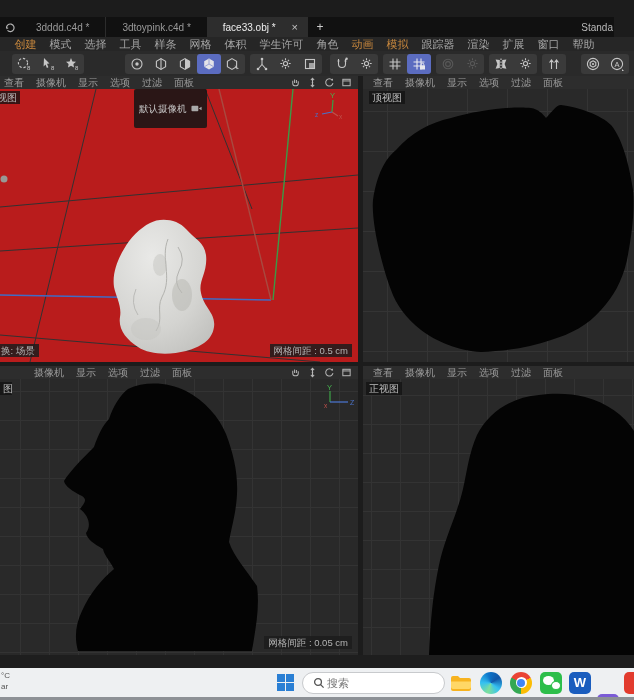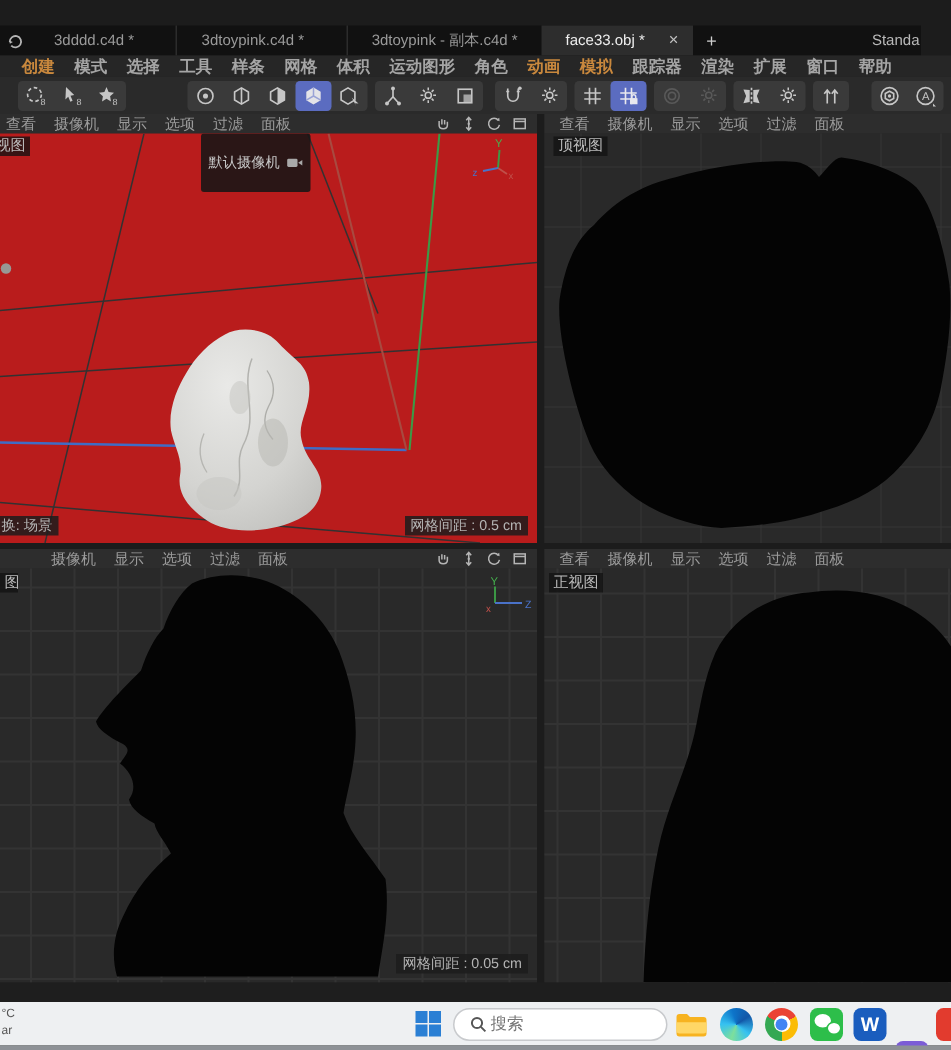--- a/index.html
+++ b/index.html
@@ -6,29 +6,29 @@
   .screen{position:relative;width:634px;height:700px;background:#1c1c1c;overflow:hidden;
           font-family:"Liberation Sans",sans-serif;-webkit-font-smoothing:antialiased;}
   
   .titlebar{position:absolute;left:0;top:0;width:634px;height:17px;background:#515e63;
             color:#e8ebec;font-size:10.5px;line-height:17px;padding-left:3px;box-sizing:border-box;white-space:nowrap;}
   
   .tabbar{position:absolute;left:0;top:17px;width:614px;height:20px;background:#111;
           display:flex;align-items:stretch;color:#9a9a9a;font-size:10px;}
   .tab-home{width:20px;display:flex;align-items:center;justify-content:center;}
   .tab{display:flex;align-items:center;padding:0 16px;white-space:nowrap;}
-  .tab.sep{border-left:1px solid #2c2c2c;margin-left:12px;}
+  .tab.sep{border-left:1px solid #2c2c2c;}
   .tab.active{background:#2d2d2d;color:#eee;padding-right:10px;}
   .tab .close{margin-left:16px;color:#c2c2c2;font-size:11px;}
   .newtab{width:24px;display:flex;align-items:center;justify-content:center;color:#cecece;font-size:12px;}
   .layout-preset{margin-left:auto;align-self:center;color:#b9b9b9;padding-right:1px;white-space:nowrap;}
   
   .menubar{position:absolute;left:0;top:37px;width:634px;height:14px;background:#262626;
            display:flex;align-items:center;font-size:11px;color:#a5a5a5;padding-left:8px;box-sizing:border-box;}
-  .menubar span{padding:0 6.5px;white-space:nowrap;font-weight:bold;}
+  .menubar span{padding:0 6.5px;white-space:nowrap;}
   .menubar span.hl{color:#c9883d;}
   
   .toolbar{position:absolute;left:0;top:51px;width:634px;height:25px;background:#2a2a2a;
            display:flex;align-items:center;padding-left:12px;box-sizing:border-box;}
   .tgroup{display:flex;background:#3a3a3a;border-radius:3px;margin-right:5px;}
   .tbtn{width:24px;height:20px;display:flex;align-items:center;justify-content:center;}
   .tbtn.active{background:#5b6cc0;border-radius:3px;}
   .tbtn svg{display:block;}
   .tico{stroke:#c6c6c6;fill:none;stroke-width:1.1;}
   .tico-fill{fill:#c6c6c6;stroke:none;}
@@ -96,40 +96,37 @@
           <path d="M2.5,7 a3.8,3.8 0 1 1 1,2.4" stroke="#b5b5b5" fill="none" stroke-width="1.2"></path>
           <path d="M2,6 l0.6,2.2 2-1.2 z" fill="#b5b5b5"></path>
         </svg>
     </span>
     <span class="tab">
         <span>3dddd.c4d *</span>
       </span>
     <span class="tab sep">
         <span>3dtoypink.c4d *</span>
       </span>
-    <span class="tab sep">
-        <span>3dtoypink - 副本.c4d *</span>
-      </span>
     <span class="tab active">
       <span>face33.obj *</span>
       <span class="close">×</span>
     </span>
     <span class="newtab">+</span>
     <span class="layout-preset">Standa</span>
   </div>
 
   <div class="menubar">
     <span class="hl">创建</span>
     <span>模式</span>
     <span>选择</span>
     <span>工具</span>
     <span>样条</span>
     <span>网格</span>
     <span>体积</span>
-    <span>运动图形</span>
+    <span>学生许可</span>
     <span>角色</span>
     <span class="hl">动画</span>
     <span class="hl">模拟</span>
     <span>跟踪器</span>
     <span>渲染</span>
     <span>扩展</span>
     <span>窗口</span>
     <span>帮助</span>
   </div>
 

